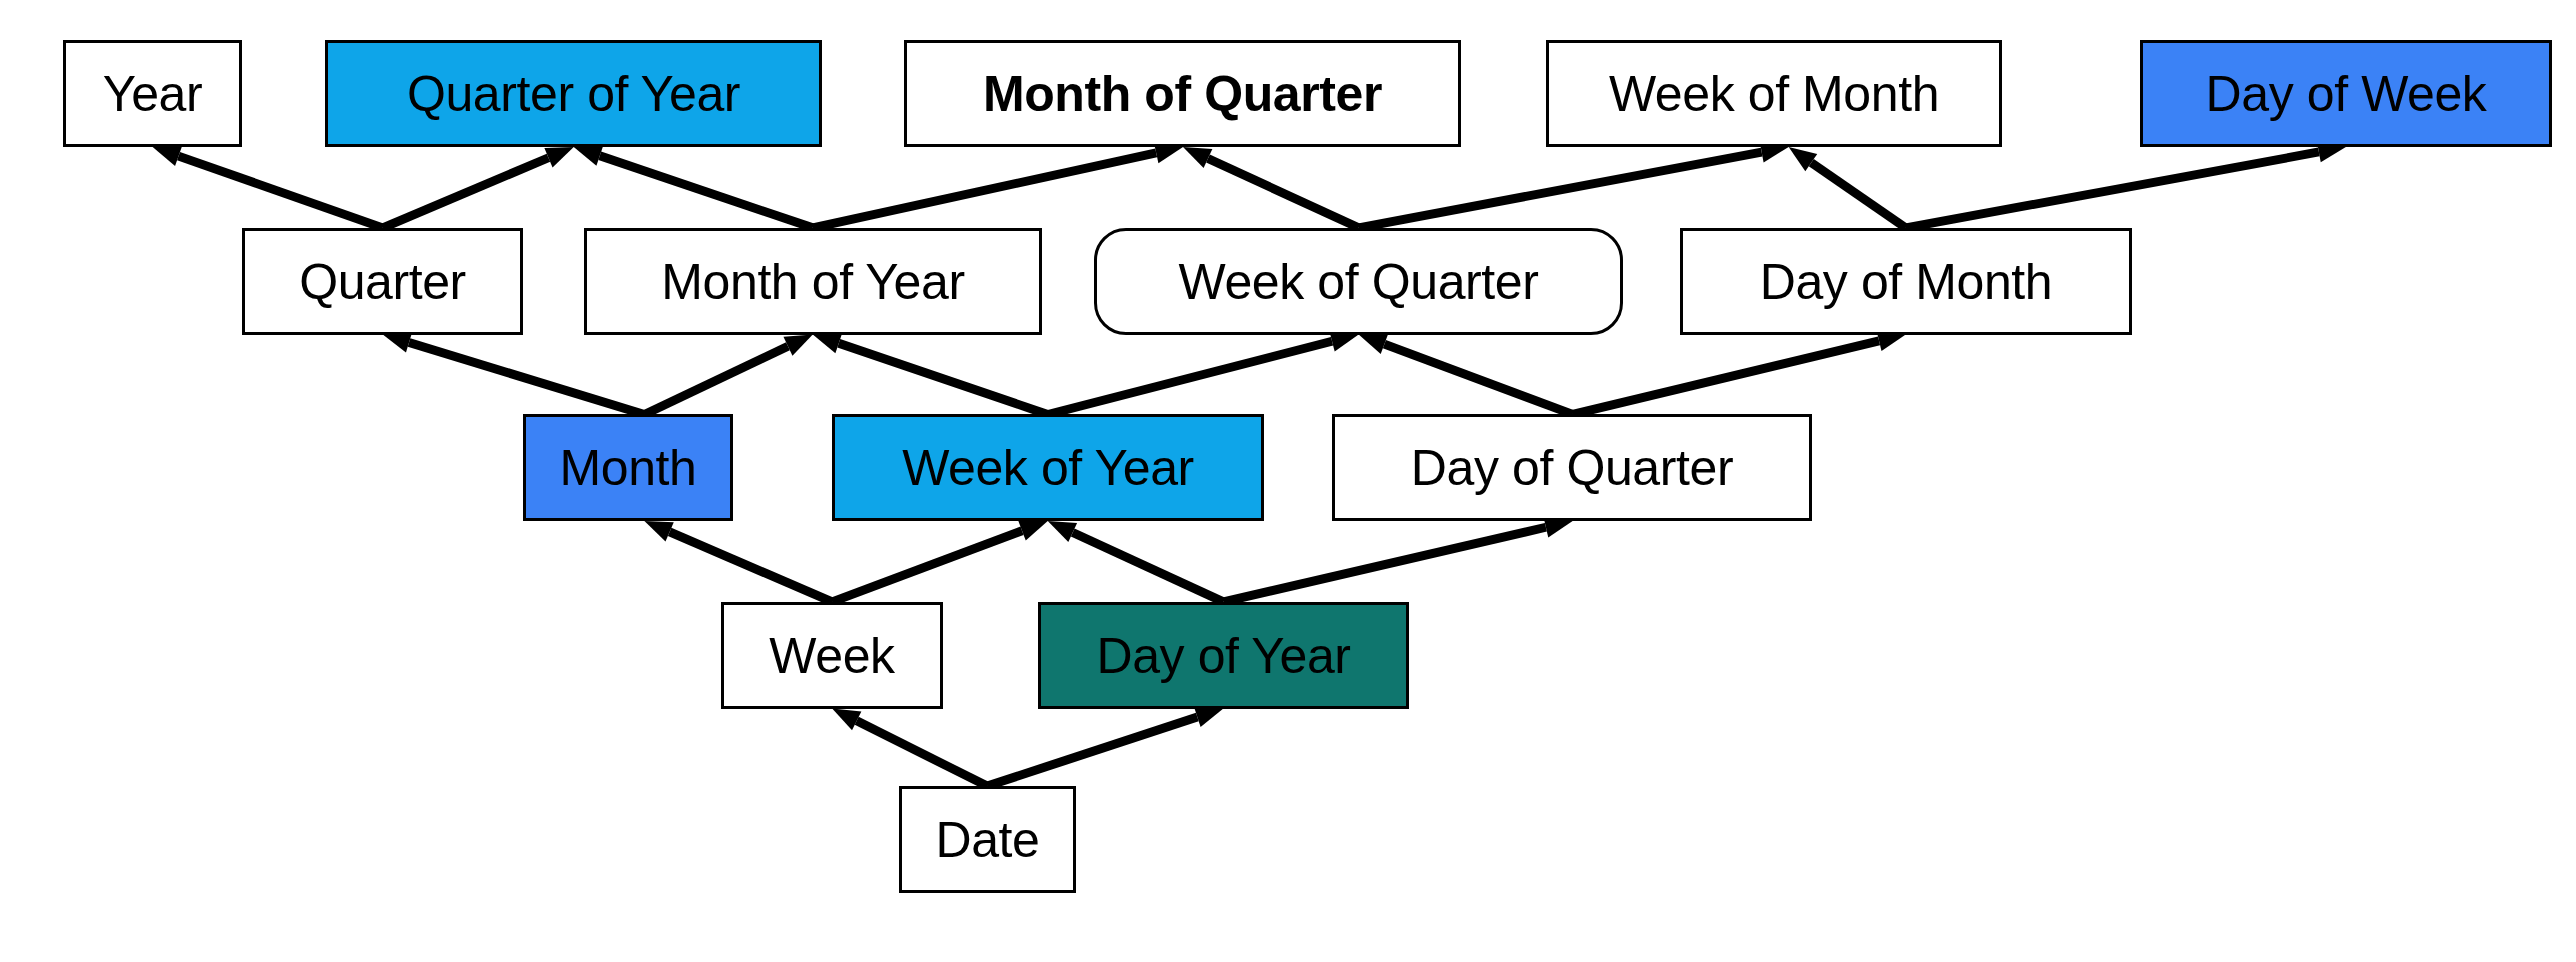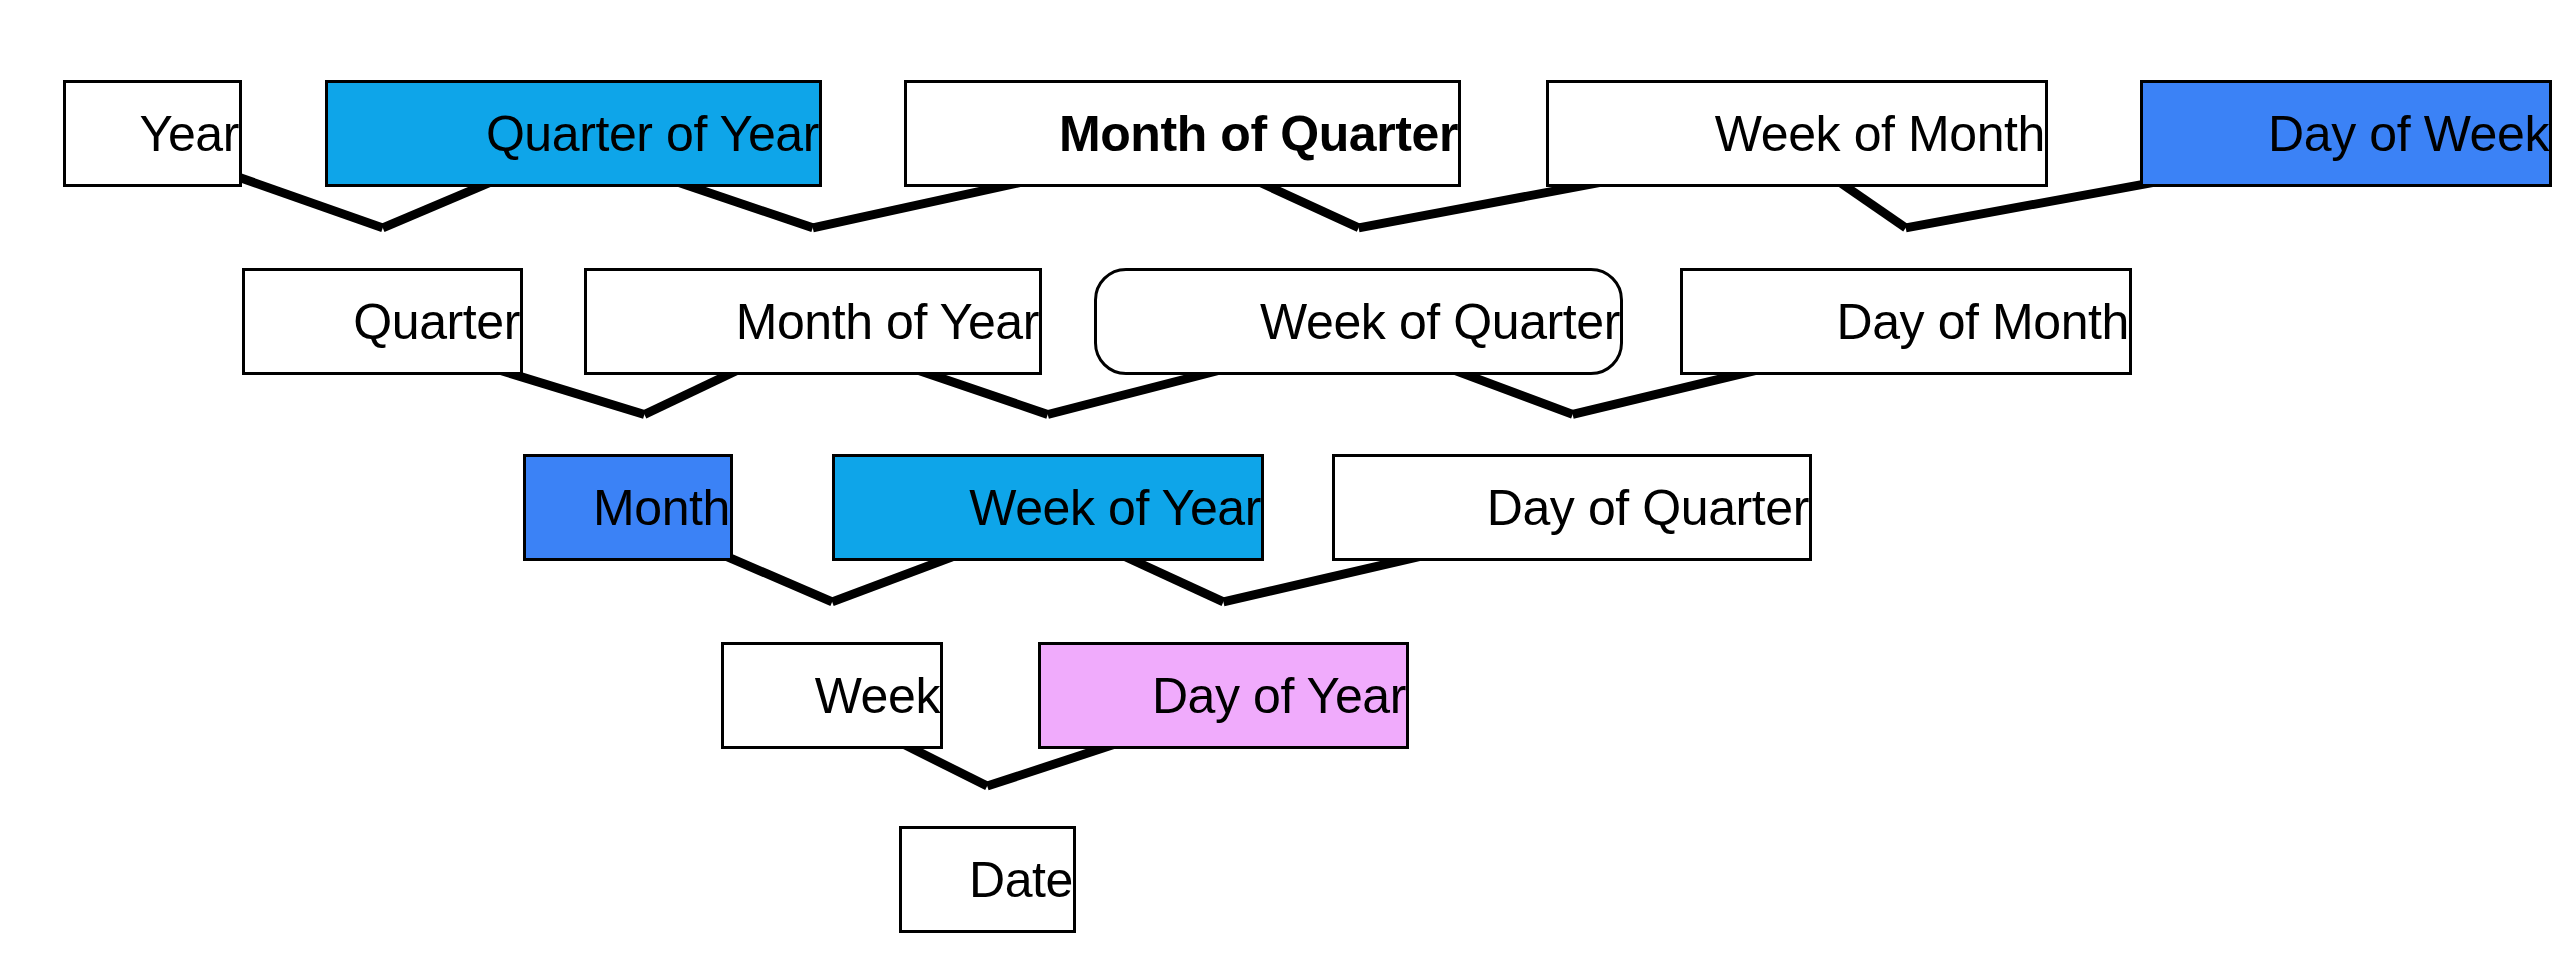--- a/index.html
+++ b/index.html
@@ -24,23 +24,22 @@
     width: 2576px;
     height: 963px;
   }
   .node-box {
     position: absolute;
     box-sizing: border-box;
     border: 3.2px solid #000000;
     background: #ffffff;
     display: flex;
     align-items: center;
-    justify-content: flex-end;
+    justify-content: center;
     z-index: 2;
-    margin-top: 40px;
   }
   .node-label {
     font-family: "Liberation Sans", sans-serif;
     font-size: 50px;
     line-height: 1;
     color: #000000;
     white-space: nowrap;
     letter-spacing: -0.4px;
   }
 </style>
@@ -133,21 +132,21 @@
   <div id="node-layer">
       <div class="node-box" style="left: 63px; top: 40px; width: 179px; height: 107px; border-color: rgb(0, 0, 0); background: rgb(255, 255, 255);">
         <span class="node-label" style="color: rgb(0, 0, 0);">Year</span>
       </div>
       <div class="node-box" style="left: 325px; top: 40px; width: 497px; height: 107px; border-color: rgb(0, 0, 0); background: #0ea5e9;">
         <span class="node-label" style="color: rgb(0, 0, 0);">Quarter of Year</span>
       </div>
       <div class="node-box" style="left: 904px; top: 40px; width: 557px; height: 107px; border-color: rgb(0, 0, 0); background: rgb(255, 255, 255); font-weight: bold;">
         <span class="node-label" style="color: rgb(0, 0, 0);">Month of Quarter</span>
       </div>
-      <div class="node-box" style="left: 1546px; top: 40px; width: 502px; height: 107px; border-color: rgb(0, 0, 0); background: rgb(255, 255, 255);">
+      <div class="node-box" style="left: 1546px; top: 40px; width: 456px; height: 107px; border-color: rgb(0, 0, 0); background: rgb(255, 255, 255);">
         <span class="node-label" style="color: rgb(0, 0, 0);">Week of Month</span>
       </div>
       <div class="node-box" style="left: 2140px; top: 40px; width: 412px; height: 107px; border-color: rgb(0, 0, 0); background: #3b82f6;">
         <span class="node-label" style="color: rgb(0, 0, 0);">Day of Week</span>
       </div>
       <div class="node-box" style="left: 242px; top: 228px; width: 281px; height: 107px; border-color: rgb(0, 0, 0); background: rgb(255, 255, 255);">
         <span class="node-label" style="color: rgb(0, 0, 0);">Quarter</span>
       </div>
       <div class="node-box" style="left: 584px; top: 228px; width: 458px; height: 107px; border-color: rgb(0, 0, 0); background: rgb(255, 255, 255);">
         <span class="node-label" style="color: rgb(0, 0, 0);">Month of Year</span>
@@ -163,21 +162,21 @@
       </div>
       <div class="node-box" style="left: 832px; top: 414px; width: 432px; height: 107px; border-color: rgb(0, 0, 0); background: #0ea5e9;">
         <span class="node-label" style="color: rgb(0, 0, 0);">Week of Year</span>
       </div>
       <div class="node-box" style="left: 1332px; top: 414px; width: 480px; height: 107px; border-color: rgb(0, 0, 0); background: rgb(255, 255, 255);">
         <span class="node-label" style="color: rgb(0, 0, 0);">Day of Quarter</span>
       </div>
       <div class="node-box" style="left: 721px; top: 602px; width: 222px; height: 107px; border-color: rgb(0, 0, 0); background: rgb(255, 255, 255);">
         <span class="node-label" style="color: rgb(0, 0, 0);">Week</span>
       </div>
-      <div class="node-box" style="left: 1038px; top: 602px; width: 371px; height: 107px; border-color: rgb(0, 0, 0); background: #f0abfc;">
+      <div class="node-box" style="left: 1038px; top: 602px; width: 371px; height: 107px; border-color: rgb(0, 0, 0); background: #0f766e;">
         <span class="node-label" style="color: rgb(0, 0, 0);">Day of Year</span>
       </div>
       <div class="node-box" style="left: 899px; top: 786px; width: 177px; height: 107px; border-color: rgb(0, 0, 0); background: rgb(255, 255, 255);">
         <span class="node-label" style="color: rgb(0, 0, 0);">Date</span>
       </div>
     </div>
 </div>
 
 
 </body></html>

